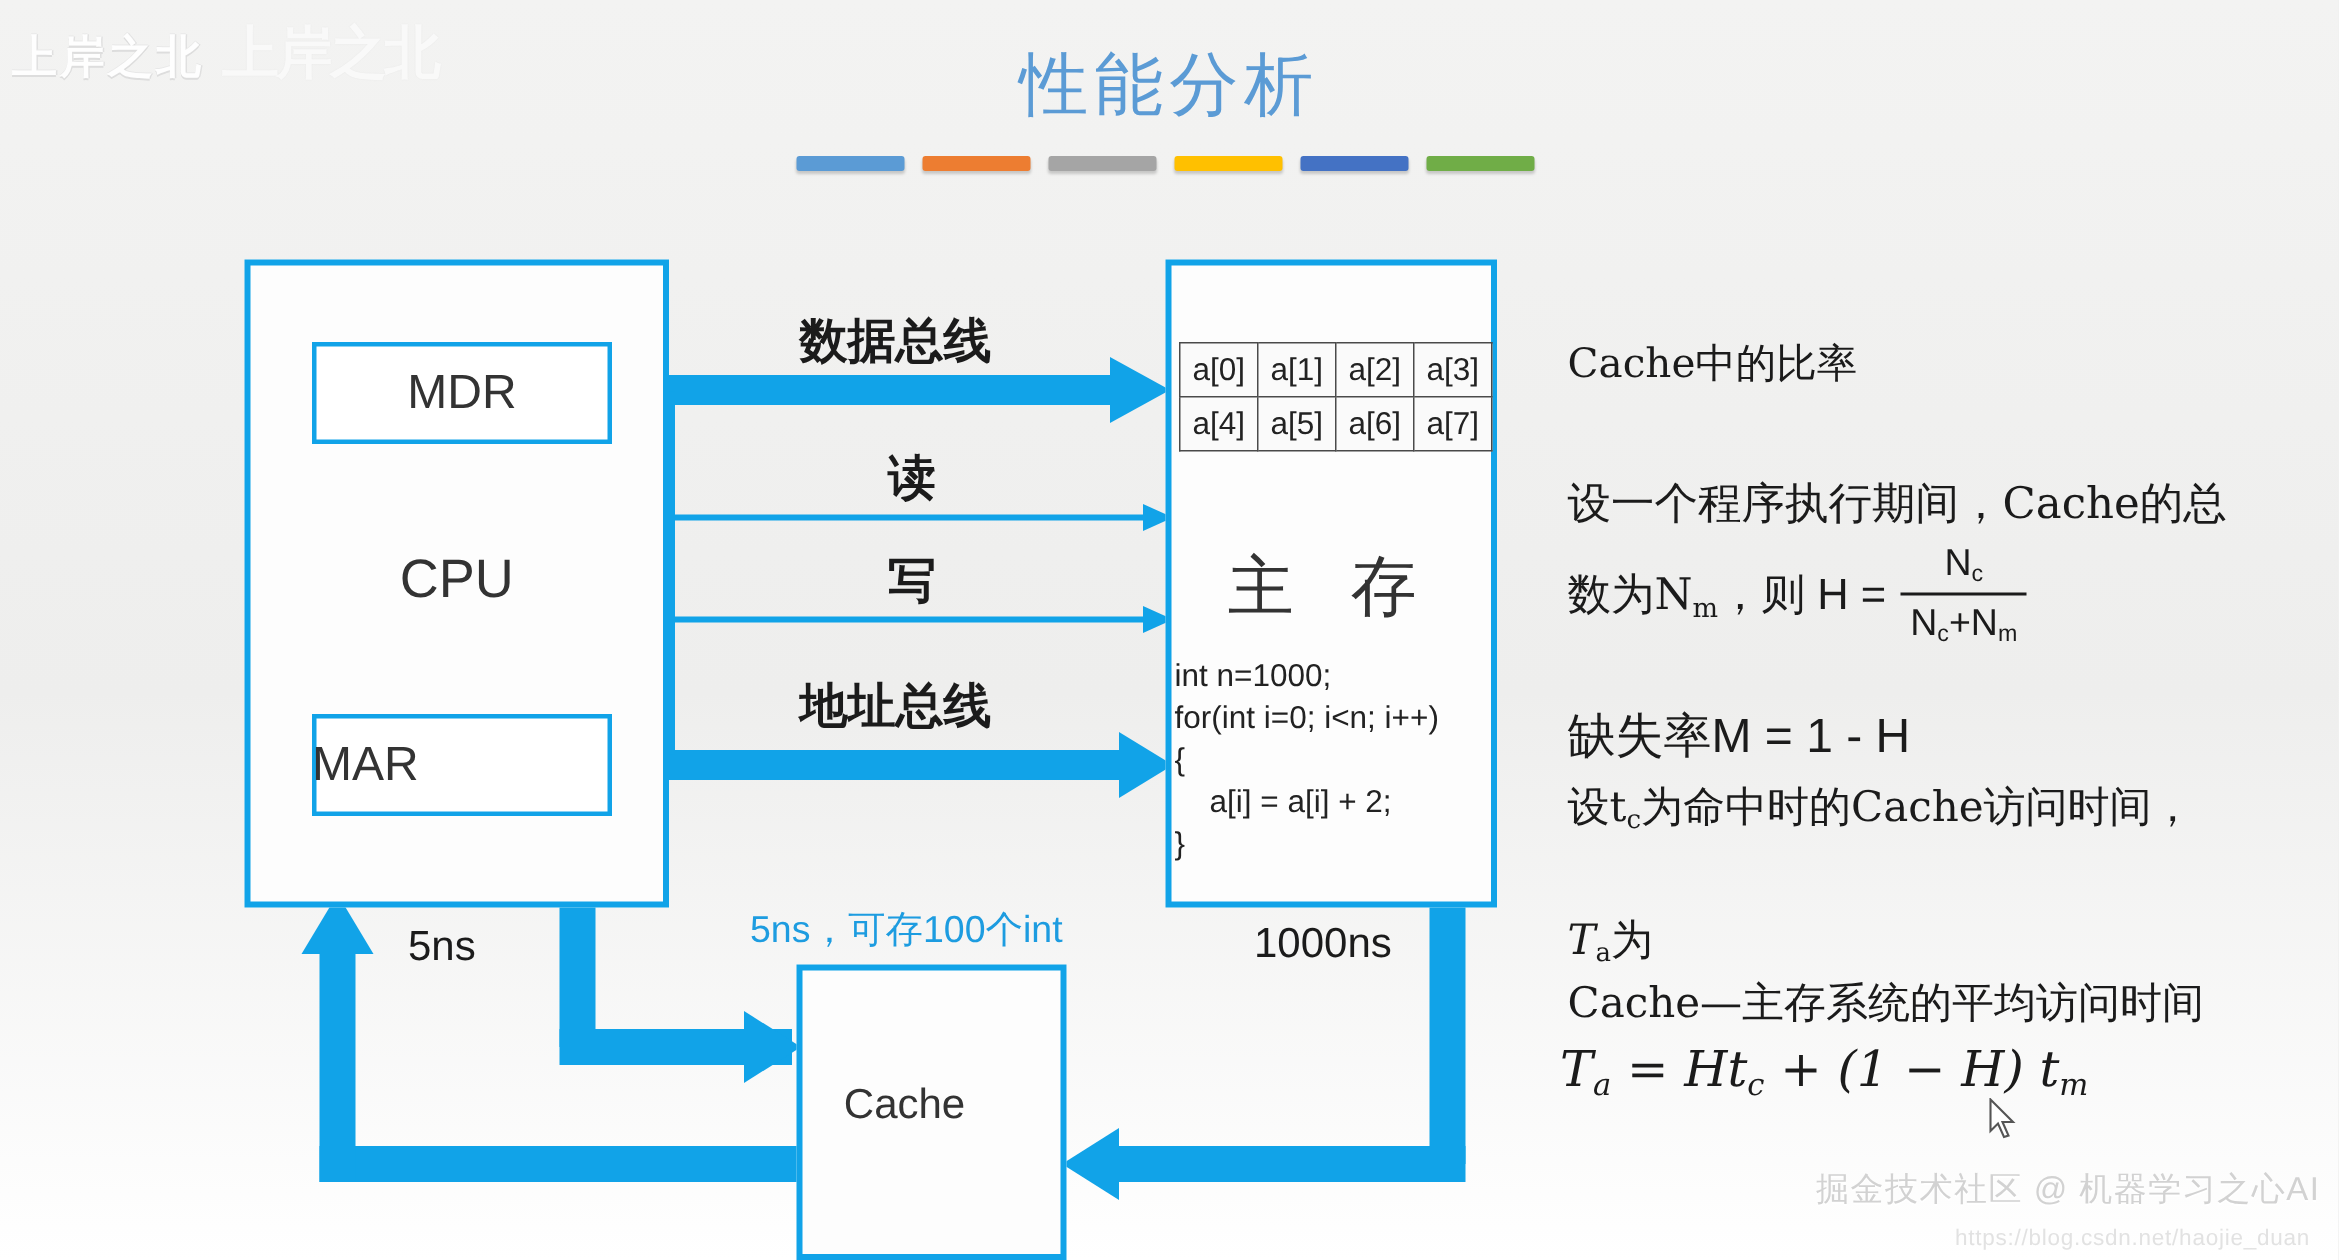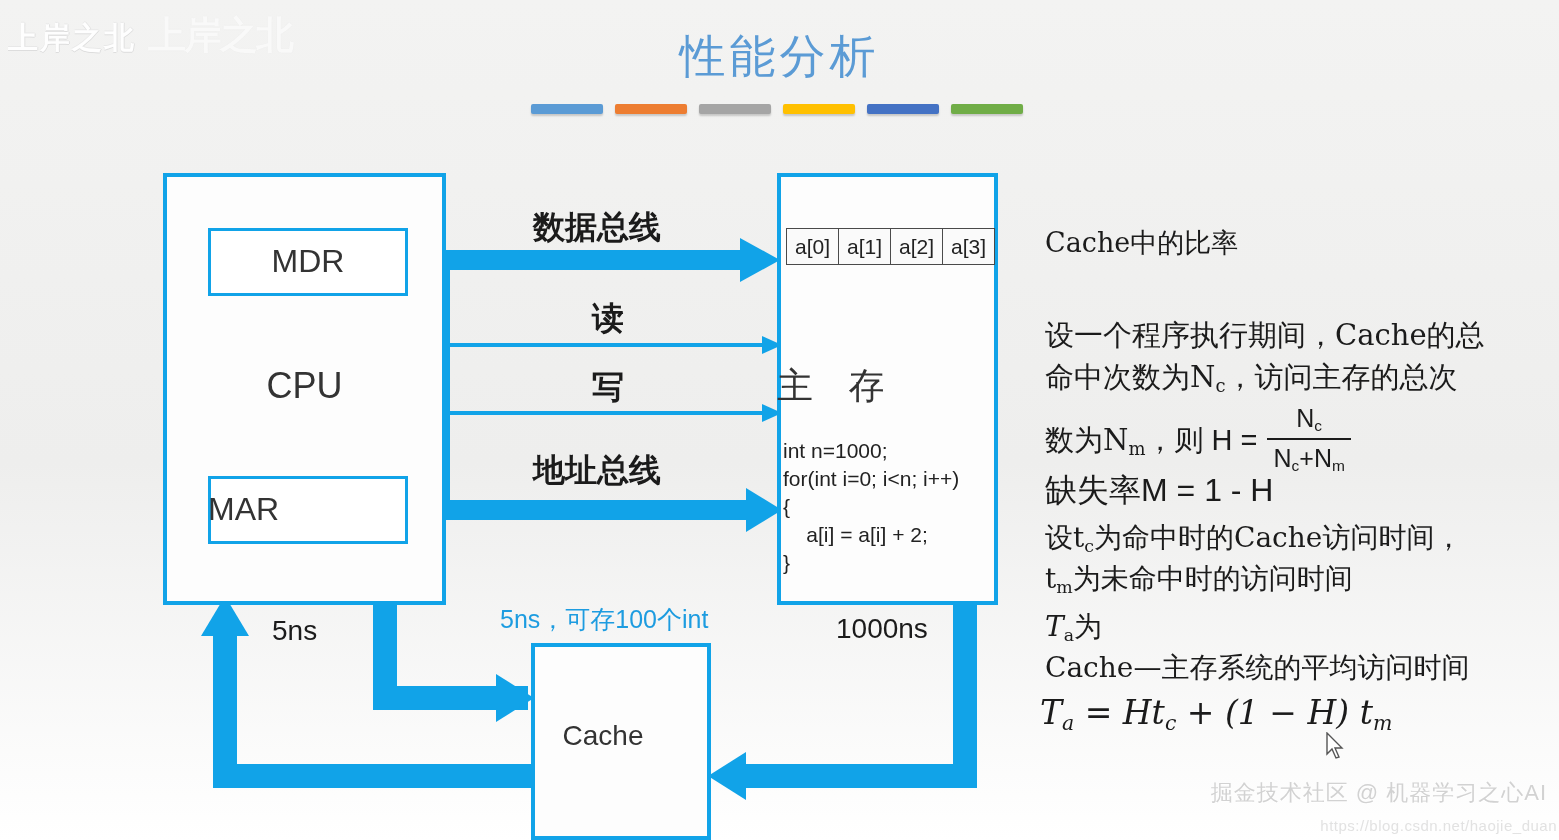--- a/index.html
+++ b/index.html
@@ -33,21 +33,21 @@
     user-select:none;
   }
   .wm-botright{
     position:absolute;right:12px;bottom:32px;
     font-size:22px;color:#d2d2d2;
     text-shadow:0 1px 0 #ffffff;
     letter-spacing:1px;
     white-space:nowrap;
   }
   .wm-url{
-    position:absolute;right:2px;bottom:6px;
+    position:absolute;right:19px;bottom:6px;
     font-size:15px;color:#e2e2e2;
     letter-spacing:.5px;white-space:nowrap;
   }
 
   
   .title{
     position:absolute;left:0;right:0;top:26px;
     text-align:center;
     font-size:46px;
     color:#5b9bd5;
@@ -78,22 +78,22 @@
   
   #mem-box{left:777px;top:173px;width:221px;height:432px;}
   #mem-grid{position:absolute;left:786px;top:228px;border-collapse:collapse;}
   #mem-grid td{
     border:1px solid #4a4a4a;
     width:49px;height:33px;
     text-align:center;vertical-align:middle;
     font-size:21px;color:#222;background:#fafafa;
     font-family:"Liberation Sans","DejaVu Sans",sans-serif;
   }
-  #mem-label{left:777px;top:362px;width:221px;
-    font-size:36px;color:#333;letter-spacing:12px;
+  #mem-label{left:777px;top:362px;width:221px;text-align:center;
+    font-size:44px;color:#333;letter-spacing:12px;
     font-family:"DejaVu Serif","Liberation Serif",serif;}
   #mem-code{position:absolute;left:783px;top:437px;width:220px;
     font-size:21px;line-height:1.33;color:#222;white-space:pre;}
 
   
   #cache-box{left:531px;top:643px;width:180px;height:197px;}
   #cache-label{left:531px;top:720px;width:144px;text-align:center;
     font-size:28px;color:#333;}
 
   
@@ -221,20 +221,26 @@
 
   <div class="box bluebox" id="mem-box"></div>
   <table id="mem-grid">
     <tbody>
         <tr>
       <td>a[0]</td>
       <td>a[1]</td>
       <td>a[2]</td>
       <td>a[3]</td>
     </tr>
+    <tr>
+      <td>a[4]</td>
+      <td>a[5]</td>
+      <td>a[6]</td>
+      <td>a[7]</td>
+    </tr>
   </tbody>
     </table>
   <div class="lbl" id="mem-label">主 存</div>
   <div id="mem-code">int n=1000;
 for(int i=0; i&lt;n; i++)
 {
     a[i] = a[i] + 2;
 }</div>
 
   <div class="box bluebox" id="cache-box"></div>
@@ -248,36 +254,30 @@
   <div class="lbl nslabel" id="lbl-5ns">5ns</div>
   <div class="lbl nslabel" id="lbl-1000ns">1000ns</div>
   <div class="lbl" id="lbl-cache-note">5ns，可存100个int</div>
 
   <div class="rtext serif" id="r1">
     <div>Cache中的比率</div>
   </div>
 
   <div class="rtext serif" id="r2">
     <div>设一个程序执行期间，Cache的总</div>
-    <div>
-      <span>命中次数为N</span><sub>c</sub><span>，访问主存的总次</span>
-    </div>
     <div style="margin-top:4px;">
       <span>数为N</span><sub>m</sub><span class="sans">，则 H = </span><span class="frac sans"><span class="num"><span>N</span><sub>c</sub></span><span class="den"><span>N</span><sub>c</sub><span>+N</span><sub>m</sub></span></span>
     </div>
   </div>
 
   <div class="rtext sans" id="r3">缺失率M = 1 - H</div>
 
   <div class="rtext serif" id="r4">
     <div>
       <span>设t</span><sub>c</sub><span>为命中时的Cache访问时间，</span>
-    </div>
-    <div>
-      <span>t</span><sub>m</sub><span>为未命中时的访问时间</span>
     </div>
   </div>
 
   <div class="rtext serif" id="r5">
     <div>
       <span style="font-style:italic">T</span><sub>a</sub><span>为</span>
     </div>
     <div>Cache—主存系统的平均访问时间</div>
   </div>
 

